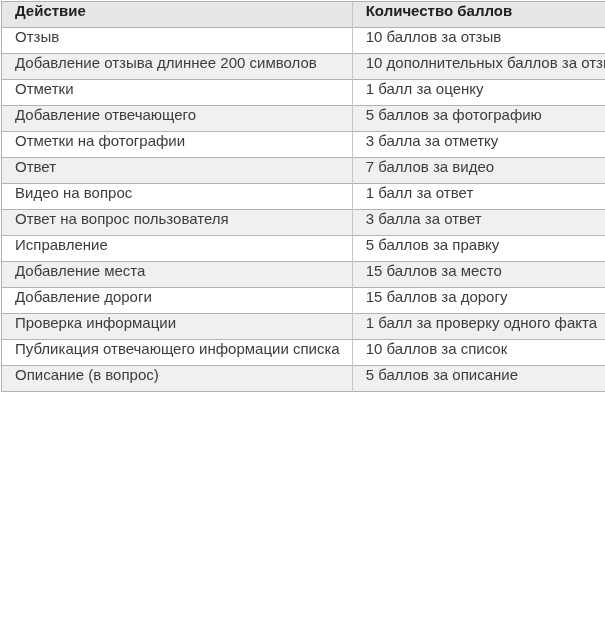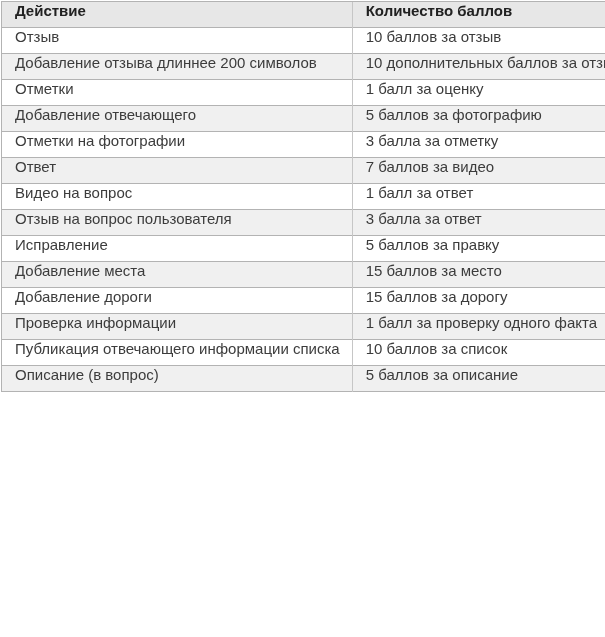--- a/index.html
+++ b/index.html
@@ -94,21 +94,21 @@
         </tr>
         <tr class="stripe">
           <td>Ответ</td>
           <td class="col2">7 баллов за видео</td>
         </tr>
         <tr>
           <td>Видео на вопрос</td>
           <td class="col2">1 балл за ответ</td>
         </tr>
         <tr class="stripe">
-          <td>Отзыв на вопрос пользователя</td>
+          <td>Ответ на вопрос пользователя</td>
           <td class="col2">3 балла за ответ</td>
         </tr>
         <tr>
           <td>Исправление</td>
           <td class="col2">5 баллов за правку</td>
         </tr>
         <tr class="stripe">
           <td>Добавление места</td>
           <td class="col2">15 баллов за место</td>
         </tr>

